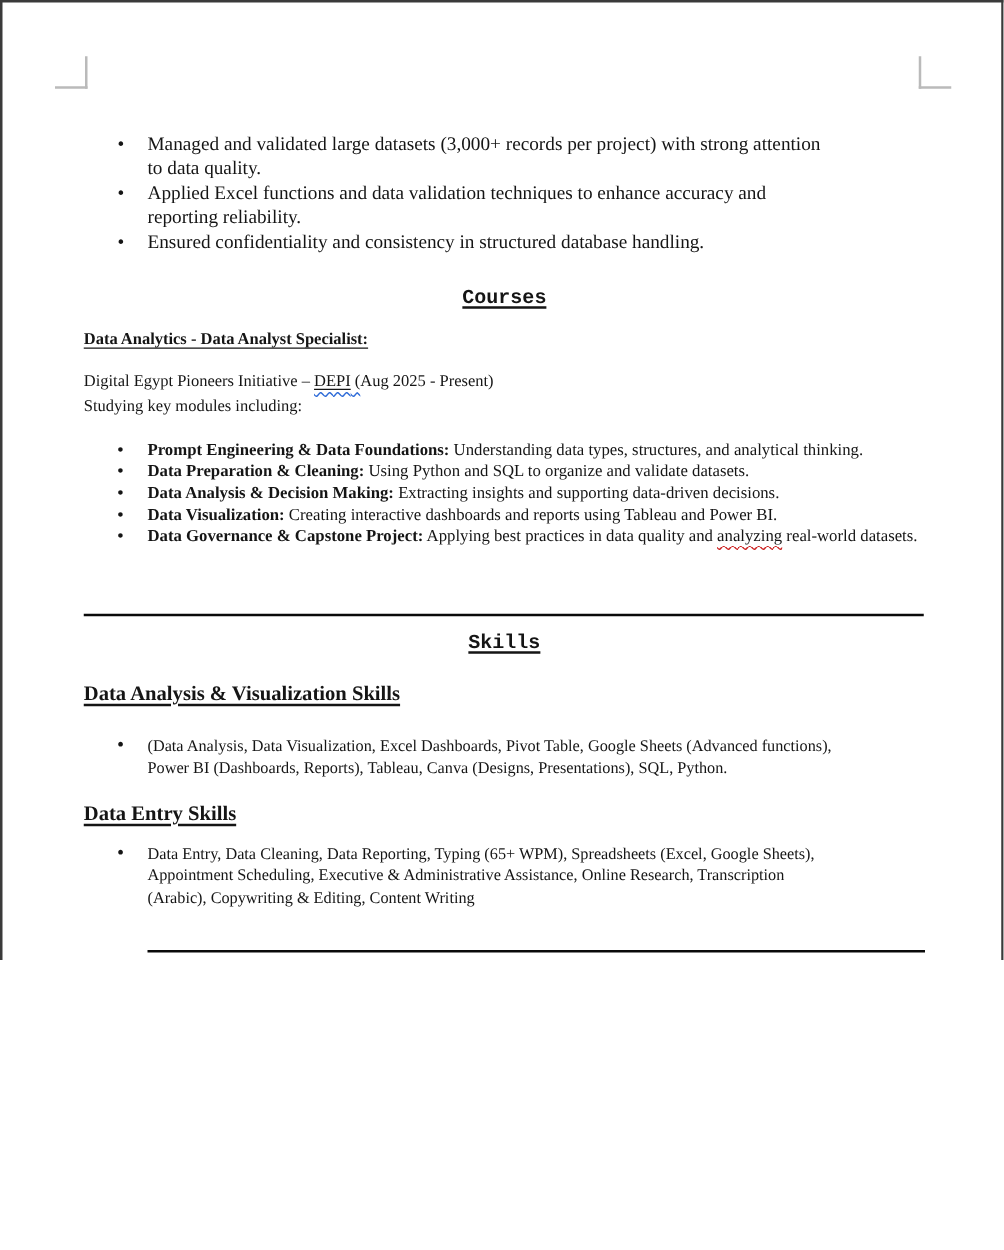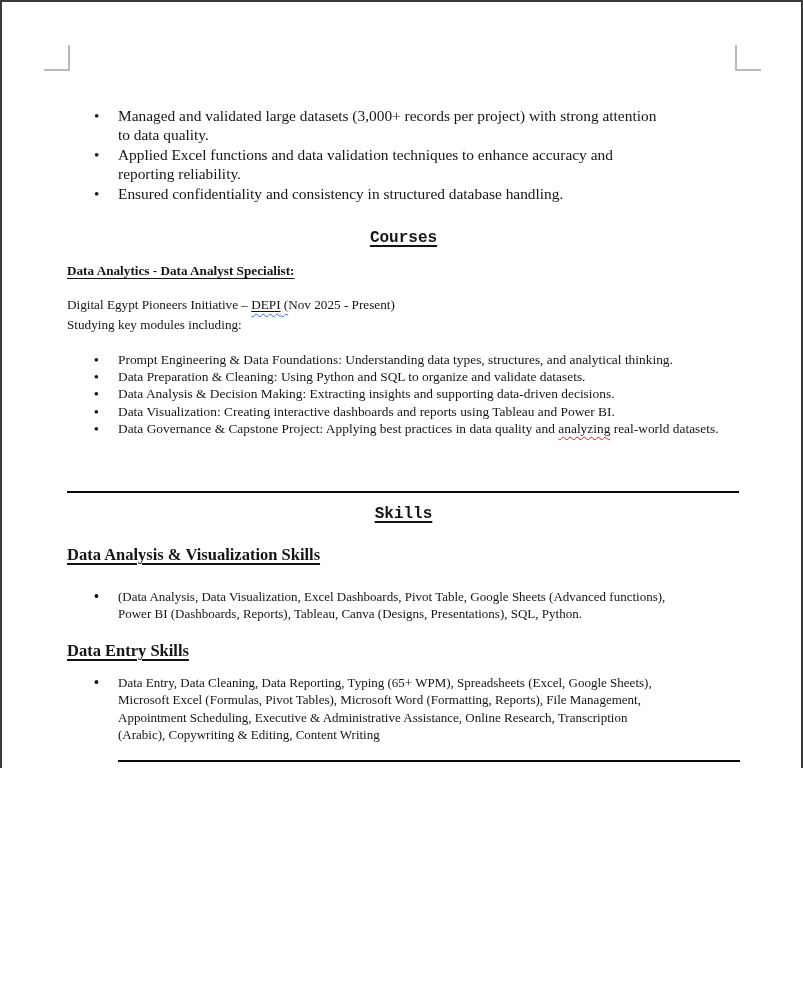--- a/index.html
+++ b/index.html
@@ -20,21 +20,21 @@
   .mark-right{left:735px;top:45px;border-left:2px solid #bababa;border-bottom:2px solid #bababa;}
   
   .bullets{position:absolute;left:67px;width:673px;margin:0;padding:0;list-style:none;}
   .bullets li{position:relative;padding-left:51px;}
   .bullets li::before{content:"\2022";position:absolute;left:27px;top:0;}
   .intro{top:106px;font-size:15.4px;line-height:19.4px;}
   .modules{top:351px;font-size:13.4px;line-height:17.2px;}
   .modules li::before{font-weight:700;}
   .skills-list{font-size:13px;line-height:17.3px;}
   .skills-list li::before{font-weight:700;font-size:14px;}
-  .lead{font-weight:400;margin-top:48px;}
+  .lead{font-weight:700;margin-top:48px;}
   
   .center-heading{
     position:absolute;left:67px;width:673px;text-align:center;
     font-weight:700;font-size:16px;
     text-decoration-line:underline;text-decoration-thickness:1.5px;text-underline-offset:3px;font-family:Liberation Mono, monospace;
   }
   .sub-heading{
     position:absolute;left:67px;font-weight:700;font-size:16.5px;
     text-decoration-line:underline;text-decoration-thickness:1.5px;text-underline-offset:3px;
   }
@@ -81,21 +81,21 @@
       <li>
         <div>Ensured confidentiality and consistency in structured database handling.</div>
       </li>
     </ul>
 
   <div class="center-heading" style="top:229px">Courses</div>
 
   <div class="program-title">Data Analytics - Data Analyst Specialist:</div>
 
   <div class="provider-block">
-    <div><span>Digital Egypt Pioneers Initiative – </span><span class="wavy-blue"><span class="depi">DEPI</span></span><span class="wavy-blue"> (</span><span>Nov 2025 - Present)</span></div>
+    <div><span>Digital Egypt Pioneers Initiative – </span><span class="wavy-blue"><span class="depi">DEPI</span></span><span class="wavy-blue"> (</span><span>Aug 2025 - Present)</span></div>
     <div>Studying key modules including:</div>
   </div>
 
   <ul class="bullets modules">
       <li><span class="lead">Prompt Engineering &amp; Data Foundations:</span><span> Understanding data types, structures, and analytical thinking.</span></li>
       <li><span class="lead">Data Preparation &amp; Cleaning:</span><span> Using Python and SQL to organize and validate datasets.</span></li>
       <li><span class="lead">Data Analysis &amp; Decision Making:</span><span> Extracting insights and supporting data-driven decisions.</span></li>
       <li><span class="lead">Data Visualization:</span><span> Creating interactive dashboards and reports using Tableau and Power BI.</span></li>
       <li><span class="lead">Data Governance &amp; Capstone Project:</span><span> Applying best practices in data quality and </span><span class="wavy-red">analyzing</span><span> real-world datasets.</span></li>
     </ul>
@@ -111,21 +111,20 @@
         <div>(Data Analysis, Data Visualization, Excel Dashboards, Pivot Table, Google Sheets (Advanced functions),</div>
         <div>Power BI (Dashboards, Reports), Tableau, Canva (Designs, Presentations), SQL, Python.</div>
       </li>
     </ul>
 
   <div class="sub-heading" style="top:641px">Data Entry Skills</div>
 
   <ul class="bullets skills-list" style="top:674px">
       <li>
         <div>Data Entry, Data Cleaning, Data Reporting, Typing (65+ WPM), Spreadsheets (Excel, Google Sheets),</div>
-        <div>Microsoft Excel (Formulas, Pivot Tables), Microsoft Word (Formatting, Reports), File Management,</div>
         <div>Appointment Scheduling, Executive &amp; Administrative Assistance, Online Research, Transcription</div>
         <div>(Arabic), Copywriting &amp; Editing, Content Writing</div>
       </li>
     </ul>
 
   <div class="hrule hr2"></div>
 
   <div class="center-heading" style="top:776px">Language</div>
 
   <div class="english-line">English: B1</div>

